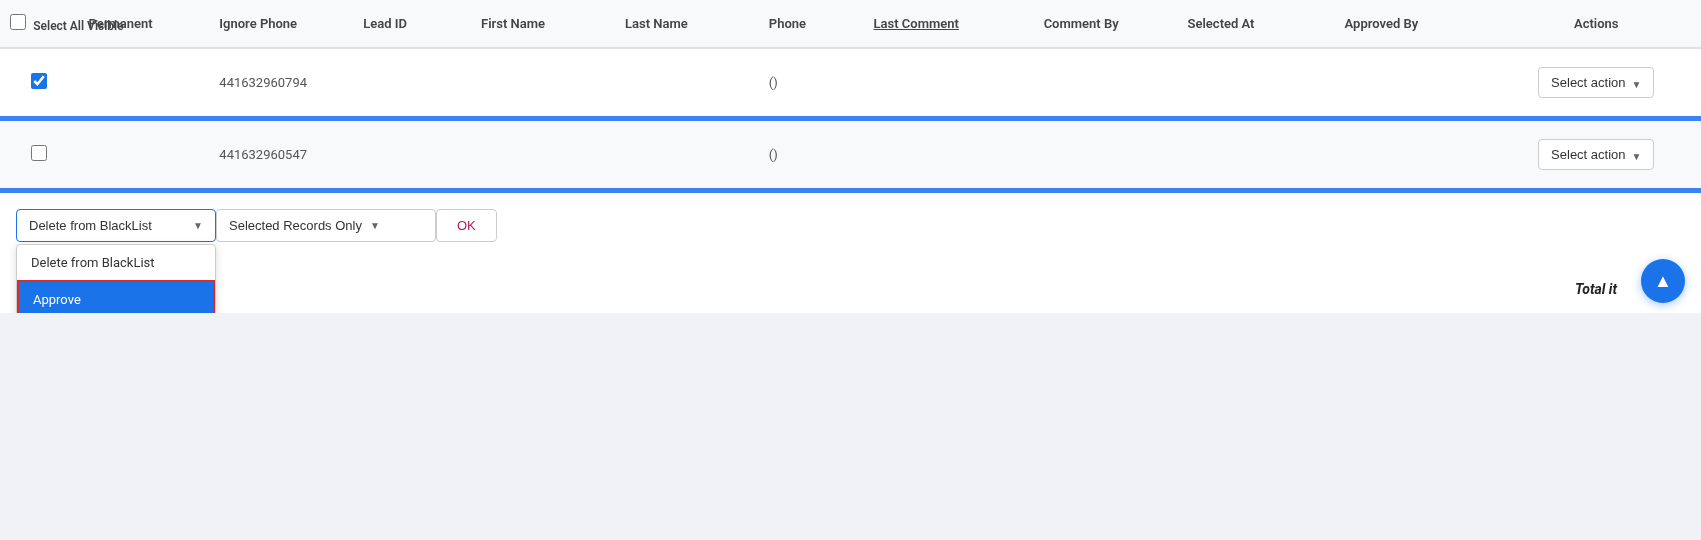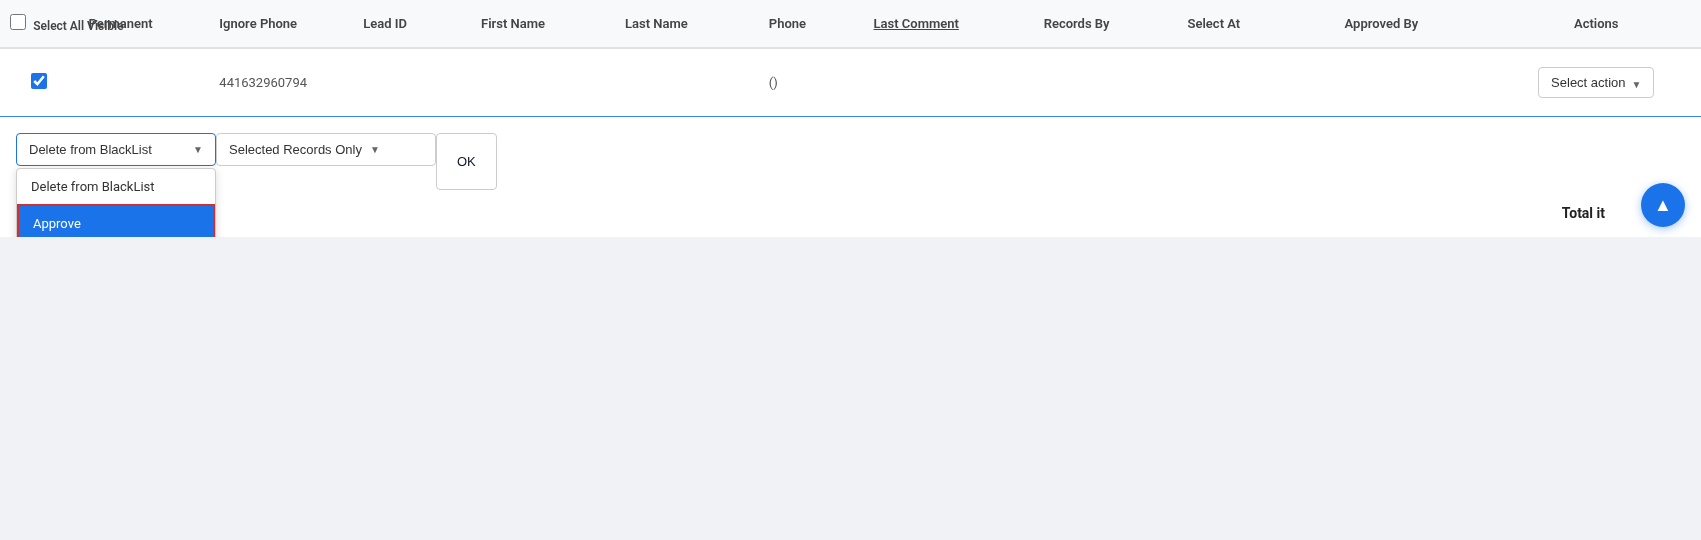--- a/index.html
+++ b/index.html
@@ -32,21 +32,21 @@
       white-space: nowrap;
     }
     thead th:first-child {
       width: 60px;
       text-align: center;
     }
     thead th:last-child {
       text-align: center;
     }
     tbody tr {
-      border-bottom: 1px solid #3b82f6;
+      border-bottom: 5px solid #3b82f6;
     }
     tbody tr:nth-child(odd) {
       background: #fff;
     }
     tbody tr:nth-child(even) {
       background: #f8f9fa;
     }
     tbody td {
       padding: 18px 10px;
       font-size: 13px;
@@ -140,33 +140,34 @@
       font-size: 13px;
       color: #333;
       display: inline-flex;
       align-items: center;
       gap: 8px;
       min-width: 220px;
     }
     .ok-button {
       border: 1px solid #ccc;
       background: #fff;
-      padding: 20px 20px;
-      border-radius: 4px;
-      cursor: pointer;
-      font-size: 13px;
-      color: #0f172a;
+      padding: 8px 20px;
+      border-radius: 4px;
+      cursor: pointer;
+      font-size: 13px;
+      color: #be185d;
     }
     .total-label {
       position: absolute;
-      right: 96px;
+      right: 84px;
       bottom: 16px;
       font-weight: 700;
       font-size: 14px;
       color: #222;
+      font-style: italic;
     }
     .fab-button {
       position: absolute;
       right: 16px;
       bottom: 10px;
       width: 44px;
       height: 44px;
       border-radius: 50%;
       background: #1a73e8;
       border: none;
@@ -202,31 +203,45 @@
           <input type="checkbox" style="">
           <span style="font-size:12px; margin-left:4px;">Select All Visible</span>
         </th>
         <th class="col-permanent">Permanent</th>
         <th class="col-ignore">Ignore Phone</th>
         <th class="col-leadid">Lead ID</th>
         <th class="col-firstname">First Name</th>
         <th class="col-lastname">Last Name</th>
         <th class="col-phone">Phone</th>
         <th class="col-lastcomment">Last Comment</th>
-        <th class="col-commentby">Records By</th>
-        <th class="col-commentat">Select At</th>
+        <th class="col-commentby">Comment By</th>
+        <th class="col-commentat">Selected At</th>
         <th class="col-approvedby">Approved By</th>
         <th class="col-actions">Actions</th>
       </tr>
     </thead>
     <tbody id="table-body">
     <tr>
           <td><input type="checkbox" checked="" style=""></td>
           <td></td>
           <td>441632960794</td>
+          <td></td>
+          <td></td>
+          <td></td>
+          <td>()</td>
+          <td></td>
+          <td></td>
+          <td></td>
+          <td></td>
+          <td><button class="btn-select-action">Select action <span class="chevron-down">▼</span></button></td>
+        </tr>
+        <tr>
+          <td><input type="checkbox" style=""></td>
+          <td></td>
+          <td>441632960547</td>
           <td></td>
           <td></td>
           <td></td>
           <td>()</td>
           <td></td>
           <td></td>
           <td></td>
           <td></td>
           <td><button class="btn-select-action">Select action <span class="chevron-down">▼</span></button></td>
         </tr>

